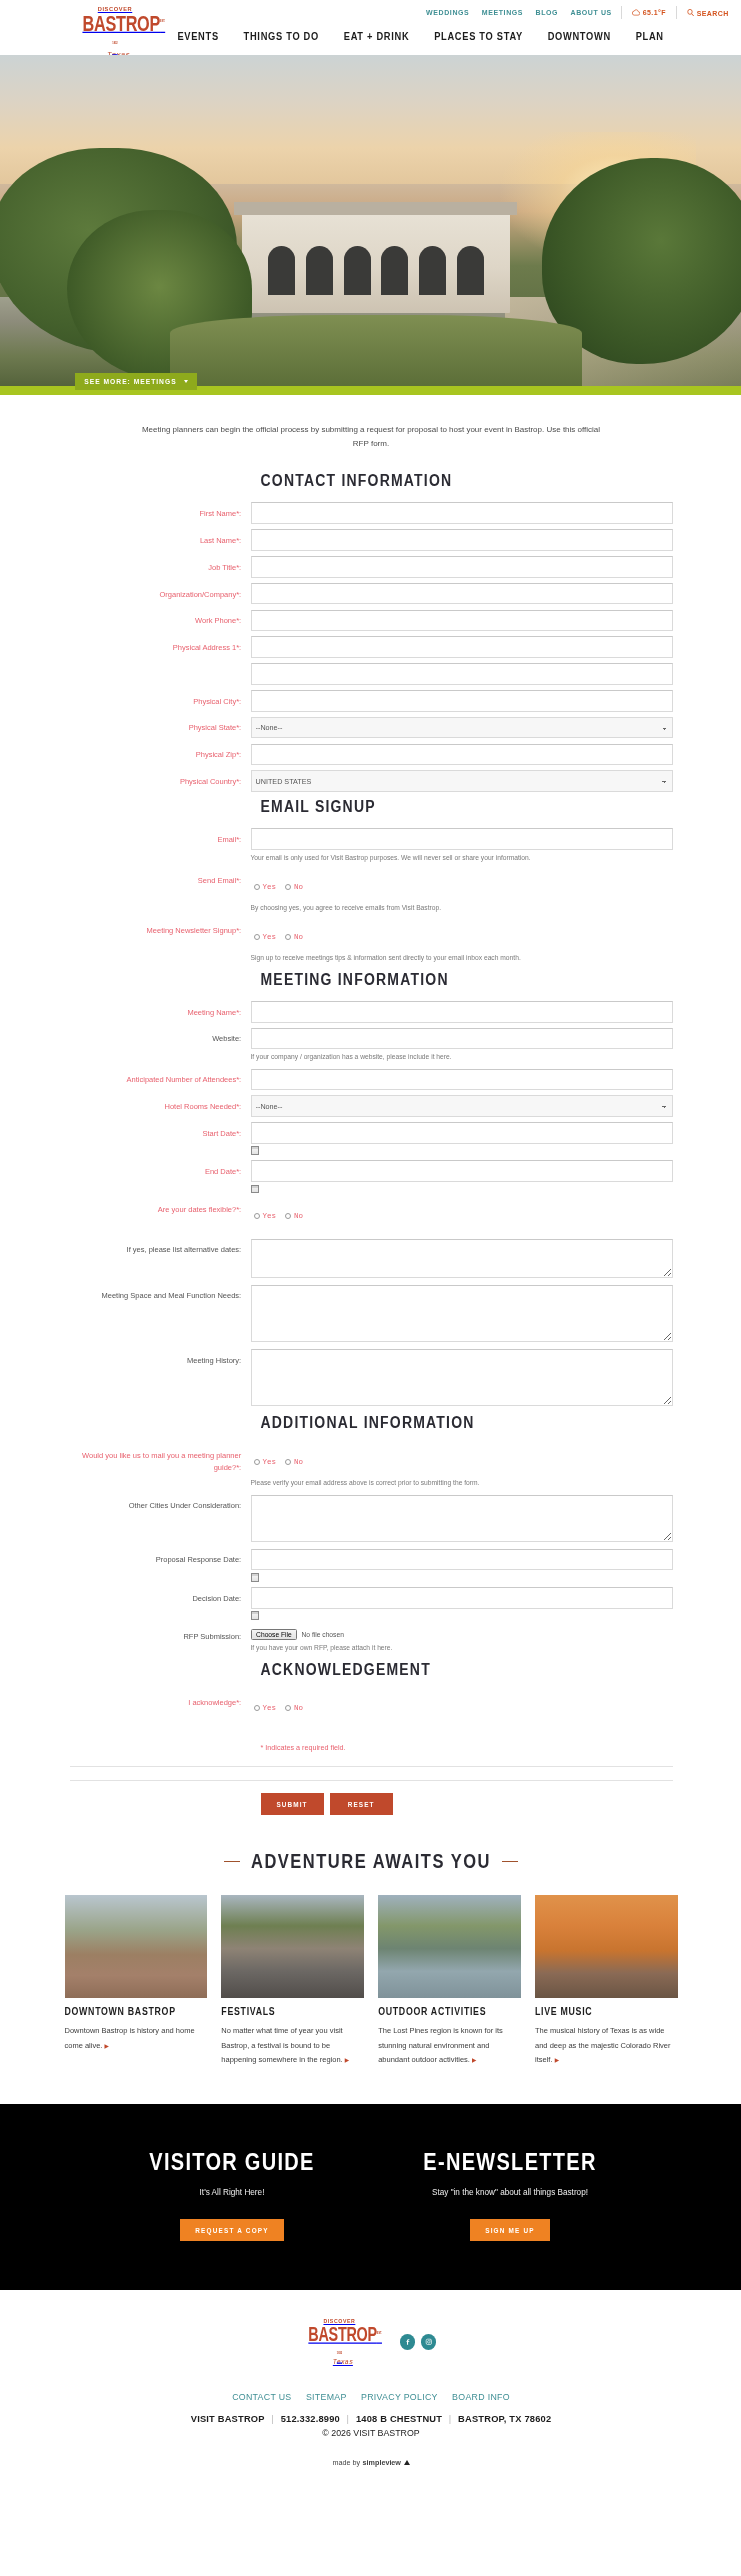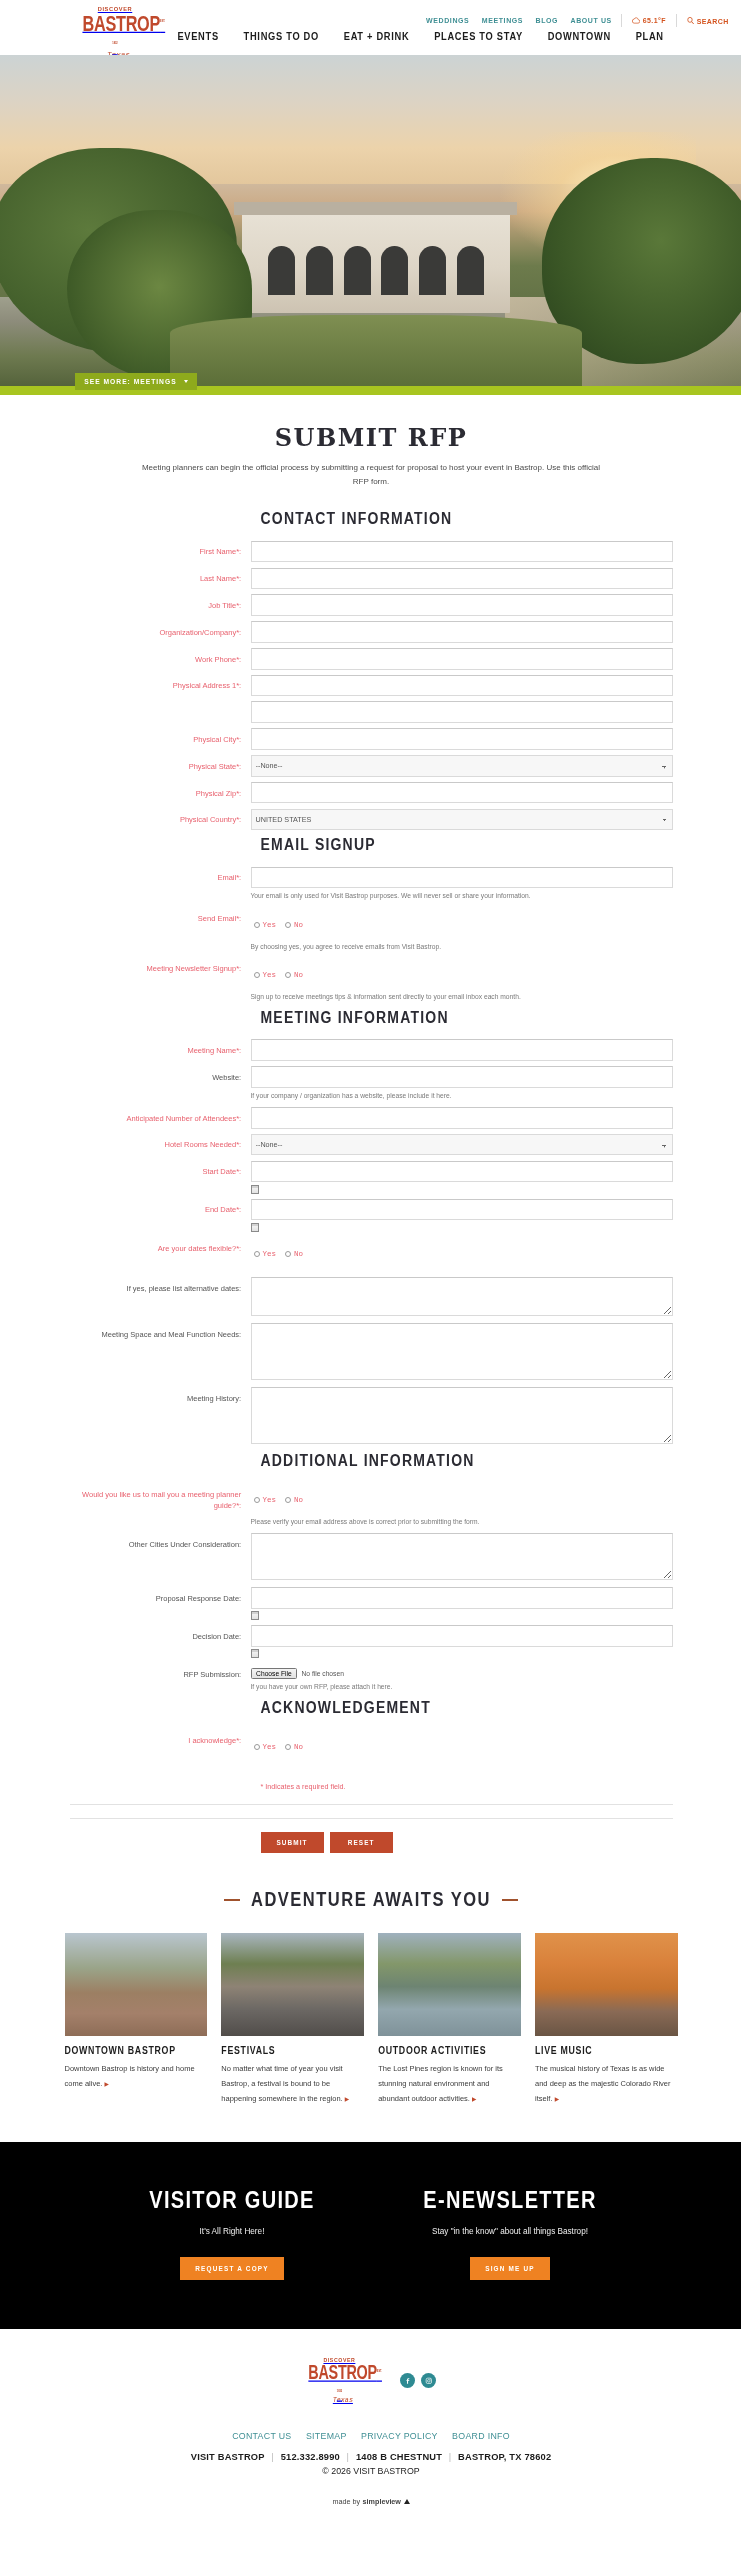--- a/index.html
+++ b/index.html
@@ -59,21 +59,21 @@
     color: #c0492c;
     display: block;
     text-align: right;
     margin-top: 3.6px;
     margin-right: 20px;
   }
 
   .top-nav {
     position: absolute;
     right: 6.2px;
-    top: 14px;
+    top: 6px;
     display: flex;
     align-items: center;
     gap: 0;
   }
   .top-nav a.tn {
     font-family: "Liberation Sans Narrow", "Liberation Sans", sans-serif;
     font-size: 7px;
     font-weight: bold;
     letter-spacing: 0.6px;
     color: #3f8f94;
@@ -585,21 +585,20 @@
   <div class="hero-bottom-bar"></div>
   <div class="see-more-btn">
     <span class="lbl">SEE MORE: MEETINGS</span>
     <span class="caret-down"></span>
   </div>
 </div>
 
 <div class="page-body">
 <div class="form-wrap">
 
-  <h1 class="page-title">SUBMIT RFP</h1>
   <p class="page-intro">Meeting planners can begin the official process by submitting a request for proposal to host your event in Bastrop. Use this official RFP form.</p>
 
   <h2 class="section-head first">CONTACT INFORMATION</h2>
 
   <div class="frow">
     <div class="flabel req">First Name*:</div>
     <div class="fctl"><input class="tin" type="text" style=""></div>
   </div>
   <div class="frow">
     <div class="flabel req">Last Name*:</div>

